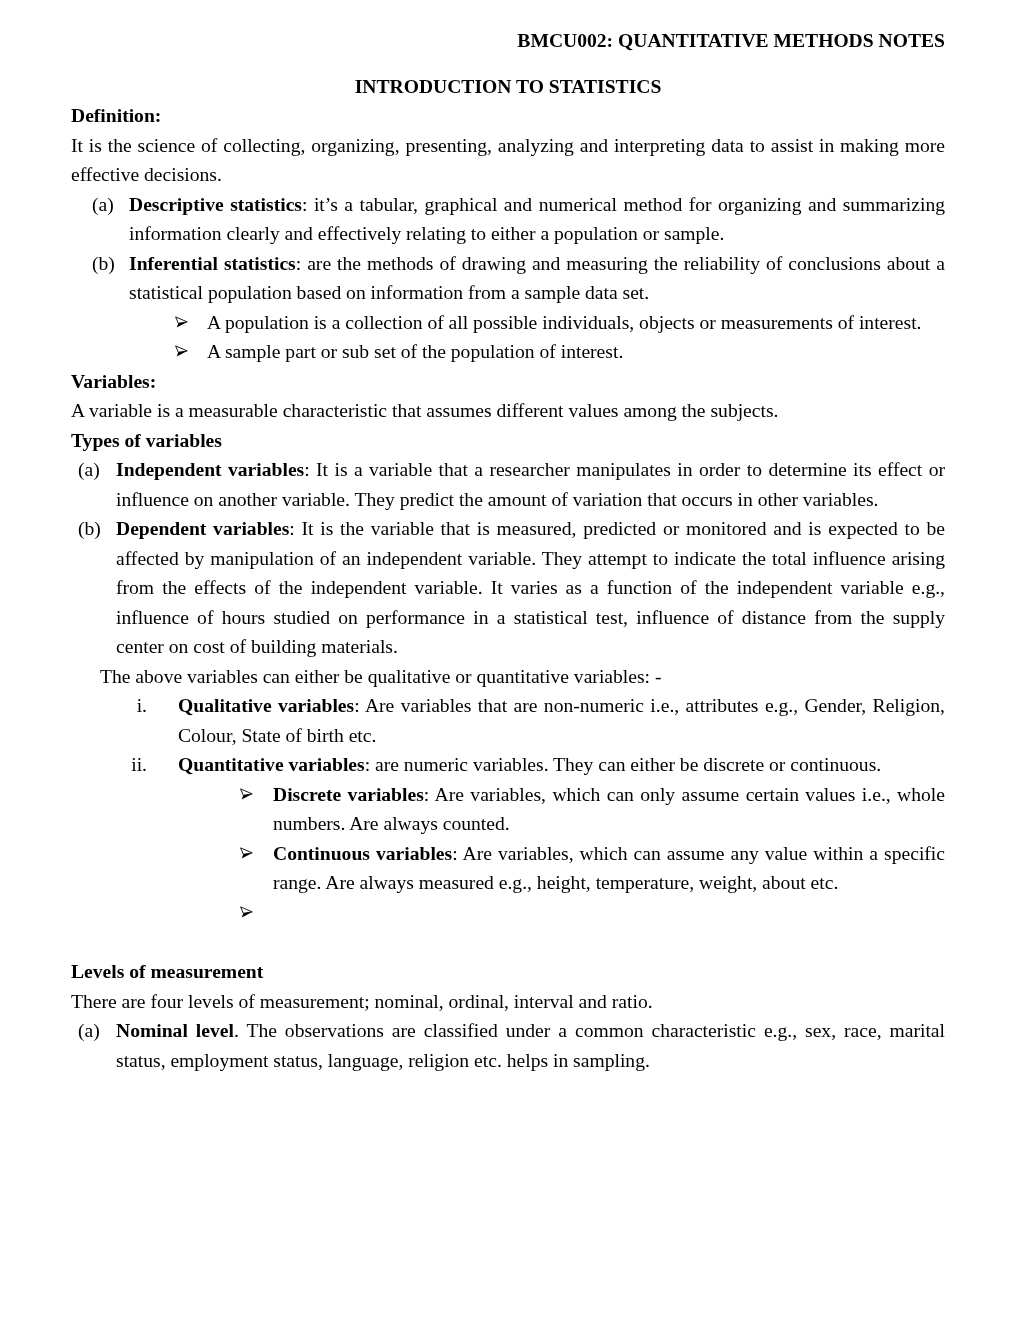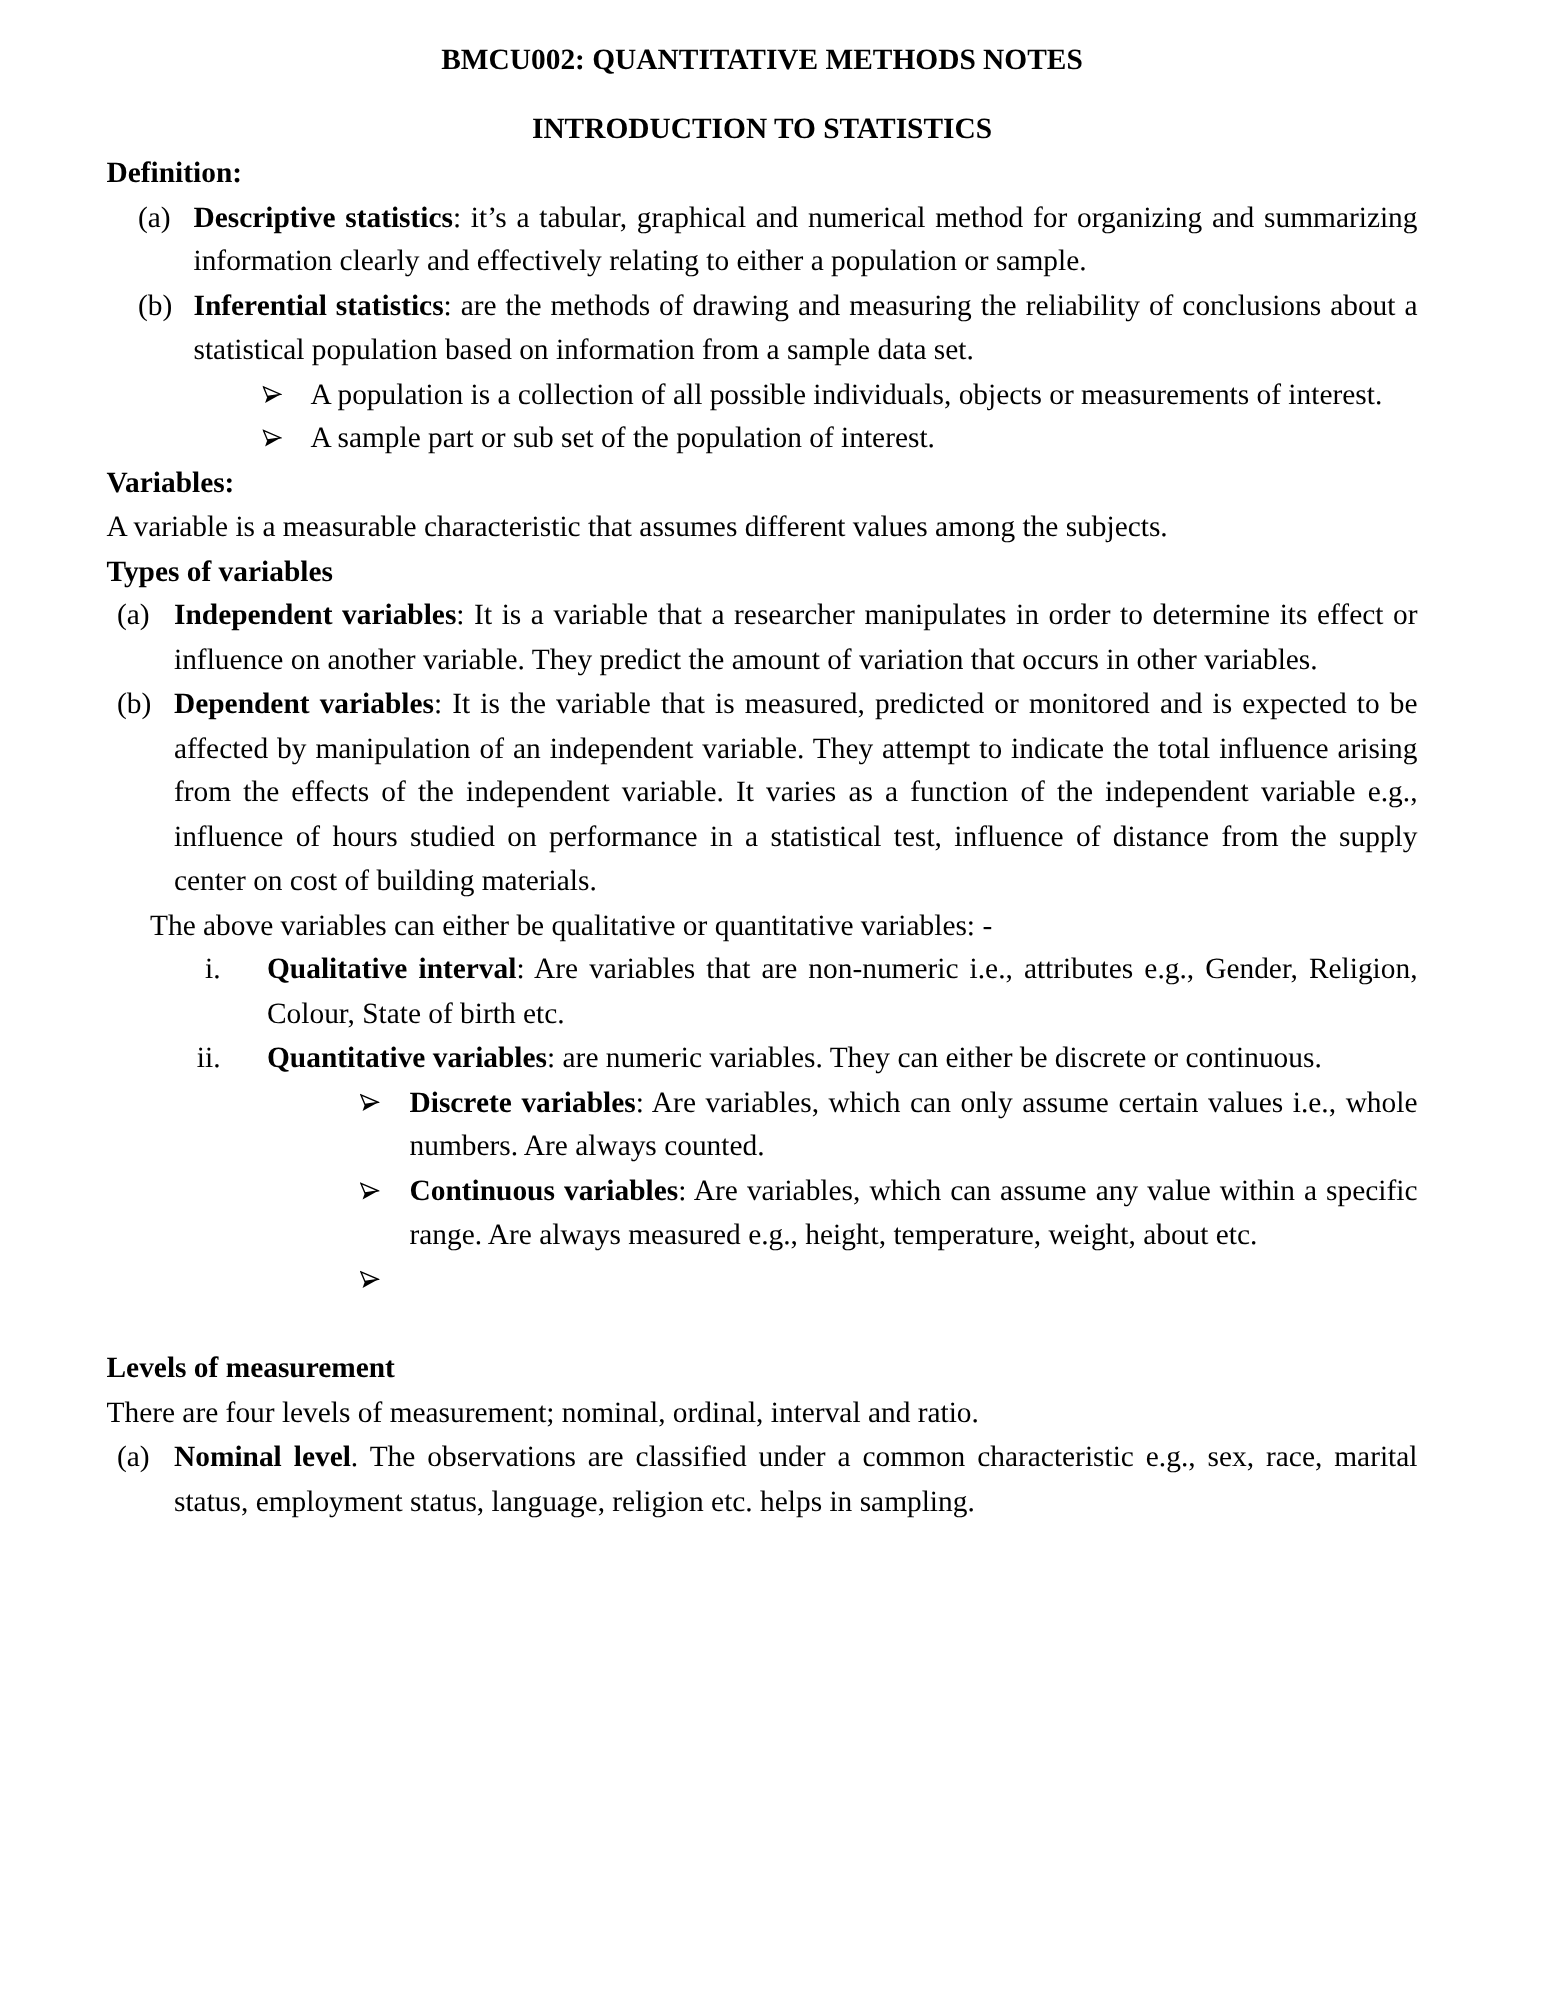--- a/index.html
+++ b/index.html
@@ -9,21 +9,21 @@
     height: 1328px;
     box-sizing: border-box;
     padding: 26px 85px 20px 71px;
     background: #ffffff;
     color: #000000;
     font-family: "Liberation Serif", "DejaVu Serif", serif;
     font-size: 19.6px;
     line-height: 29.5px;
     overflow: hidden;
   }
-  .doc-title { text-align: center; font-weight: bold; margin: 0; }
+  .doc-title { text-align: right; font-weight: bold; margin: 0; }
   .subtitle  { text-align: center; font-weight: bold; margin: 16px 0 0 0; }
   .h         { font-weight: bold; }
   .mt12      { margin-top: 12px; }
   .mt30      { margin-top: 30px; }
   .mt11      { margin-top: 11px; }
   p, .li { margin: 0; text-align: justify; }
   .li { position: relative; }
   
   .li.stat { padding-left: 58px; }
   .li.stat > .marker { position: absolute; left: 21px; }
@@ -48,20 +48,21 @@
 </head>
 <body>
 
 <div class="page">
 
   <div class="doc-title">BMCU002: QUANTITATIVE METHODS NOTES</div>
 
   <div class="subtitle">INTRODUCTION TO STATISTICS</div>
 
   <div class="h">Definition:</div>
+  <p>It is the science of collecting, organizing, presenting, analyzing and interpreting data to assist in making more effective decisions.</p>
 
 
   <div class="li stat">
     <span class="marker">(a)</span><b>Descriptive statistics</b><span>: it’s a tabular, graphical and numerical method for organizing and summarizing information clearly and effectively relating to either a population or sample.</span>
   </div>
 
   <div class="li stat">
     <span class="marker">(b)</span><b>Inferential statistics</b><span>: are the methods of drawing and measuring the reliability of conclusions about a statistical population based on information from a sample data set.</span>
   </div>
 
@@ -94,21 +95,21 @@
     <span class="marker">(a)</span><b>Independent variables</b><span>: It is a variable that a researcher manipulates in order to determine its effect or influence on another variable. They predict the amount of variation that occurs in other variables.</span>
   </div>
 
   <div class="li var">
     <span class="marker">(b)</span><b>Dependent variables</b><span>: It is the variable that is measured, predicted or monitored and is expected to be affected by manipulation of an independent variable. They attempt to indicate the total influence arising from the effects of the independent variable. It varies as a function of the independent variable e.g., influence of hours studied on performance in a statistical test, influence of distance from the supply center on cost of building materials.</span>
   </div>
 
   <p class="note">The above variables can either be qualitative or quantitative variables: -</p>
 
   <div class="li roman">
-    <span class="rmarker">i.</span><b>Qualitative interval</b><span>: Are variables that are non-numeric i.e., attributes e.g., Gender, Religion, Colour, State of birth etc.</span>
+    <span class="rmarker">i.</span><b>Qualitative variables</b><span>: Are variables that are non-numeric i.e., attributes e.g., Gender, Religion, Colour, State of birth etc.</span>
   </div>
 
   <div class="li roman">
     <span class="rmarker">ii.</span><b>Quantitative variables</b><span>: are numeric variables. They can either be discrete or continuous.</span>
   </div>
 
   <div class="li arr2">
     <span class="bullet">
         <svg width="13" height="13" viewBox="0 0 13 13">
           <path d="M0.6 0.9 L12.2 5.9 L3.3 7.3 Z" fill="#ffffff" stroke="#000000" stroke-width="0.9"></path>

